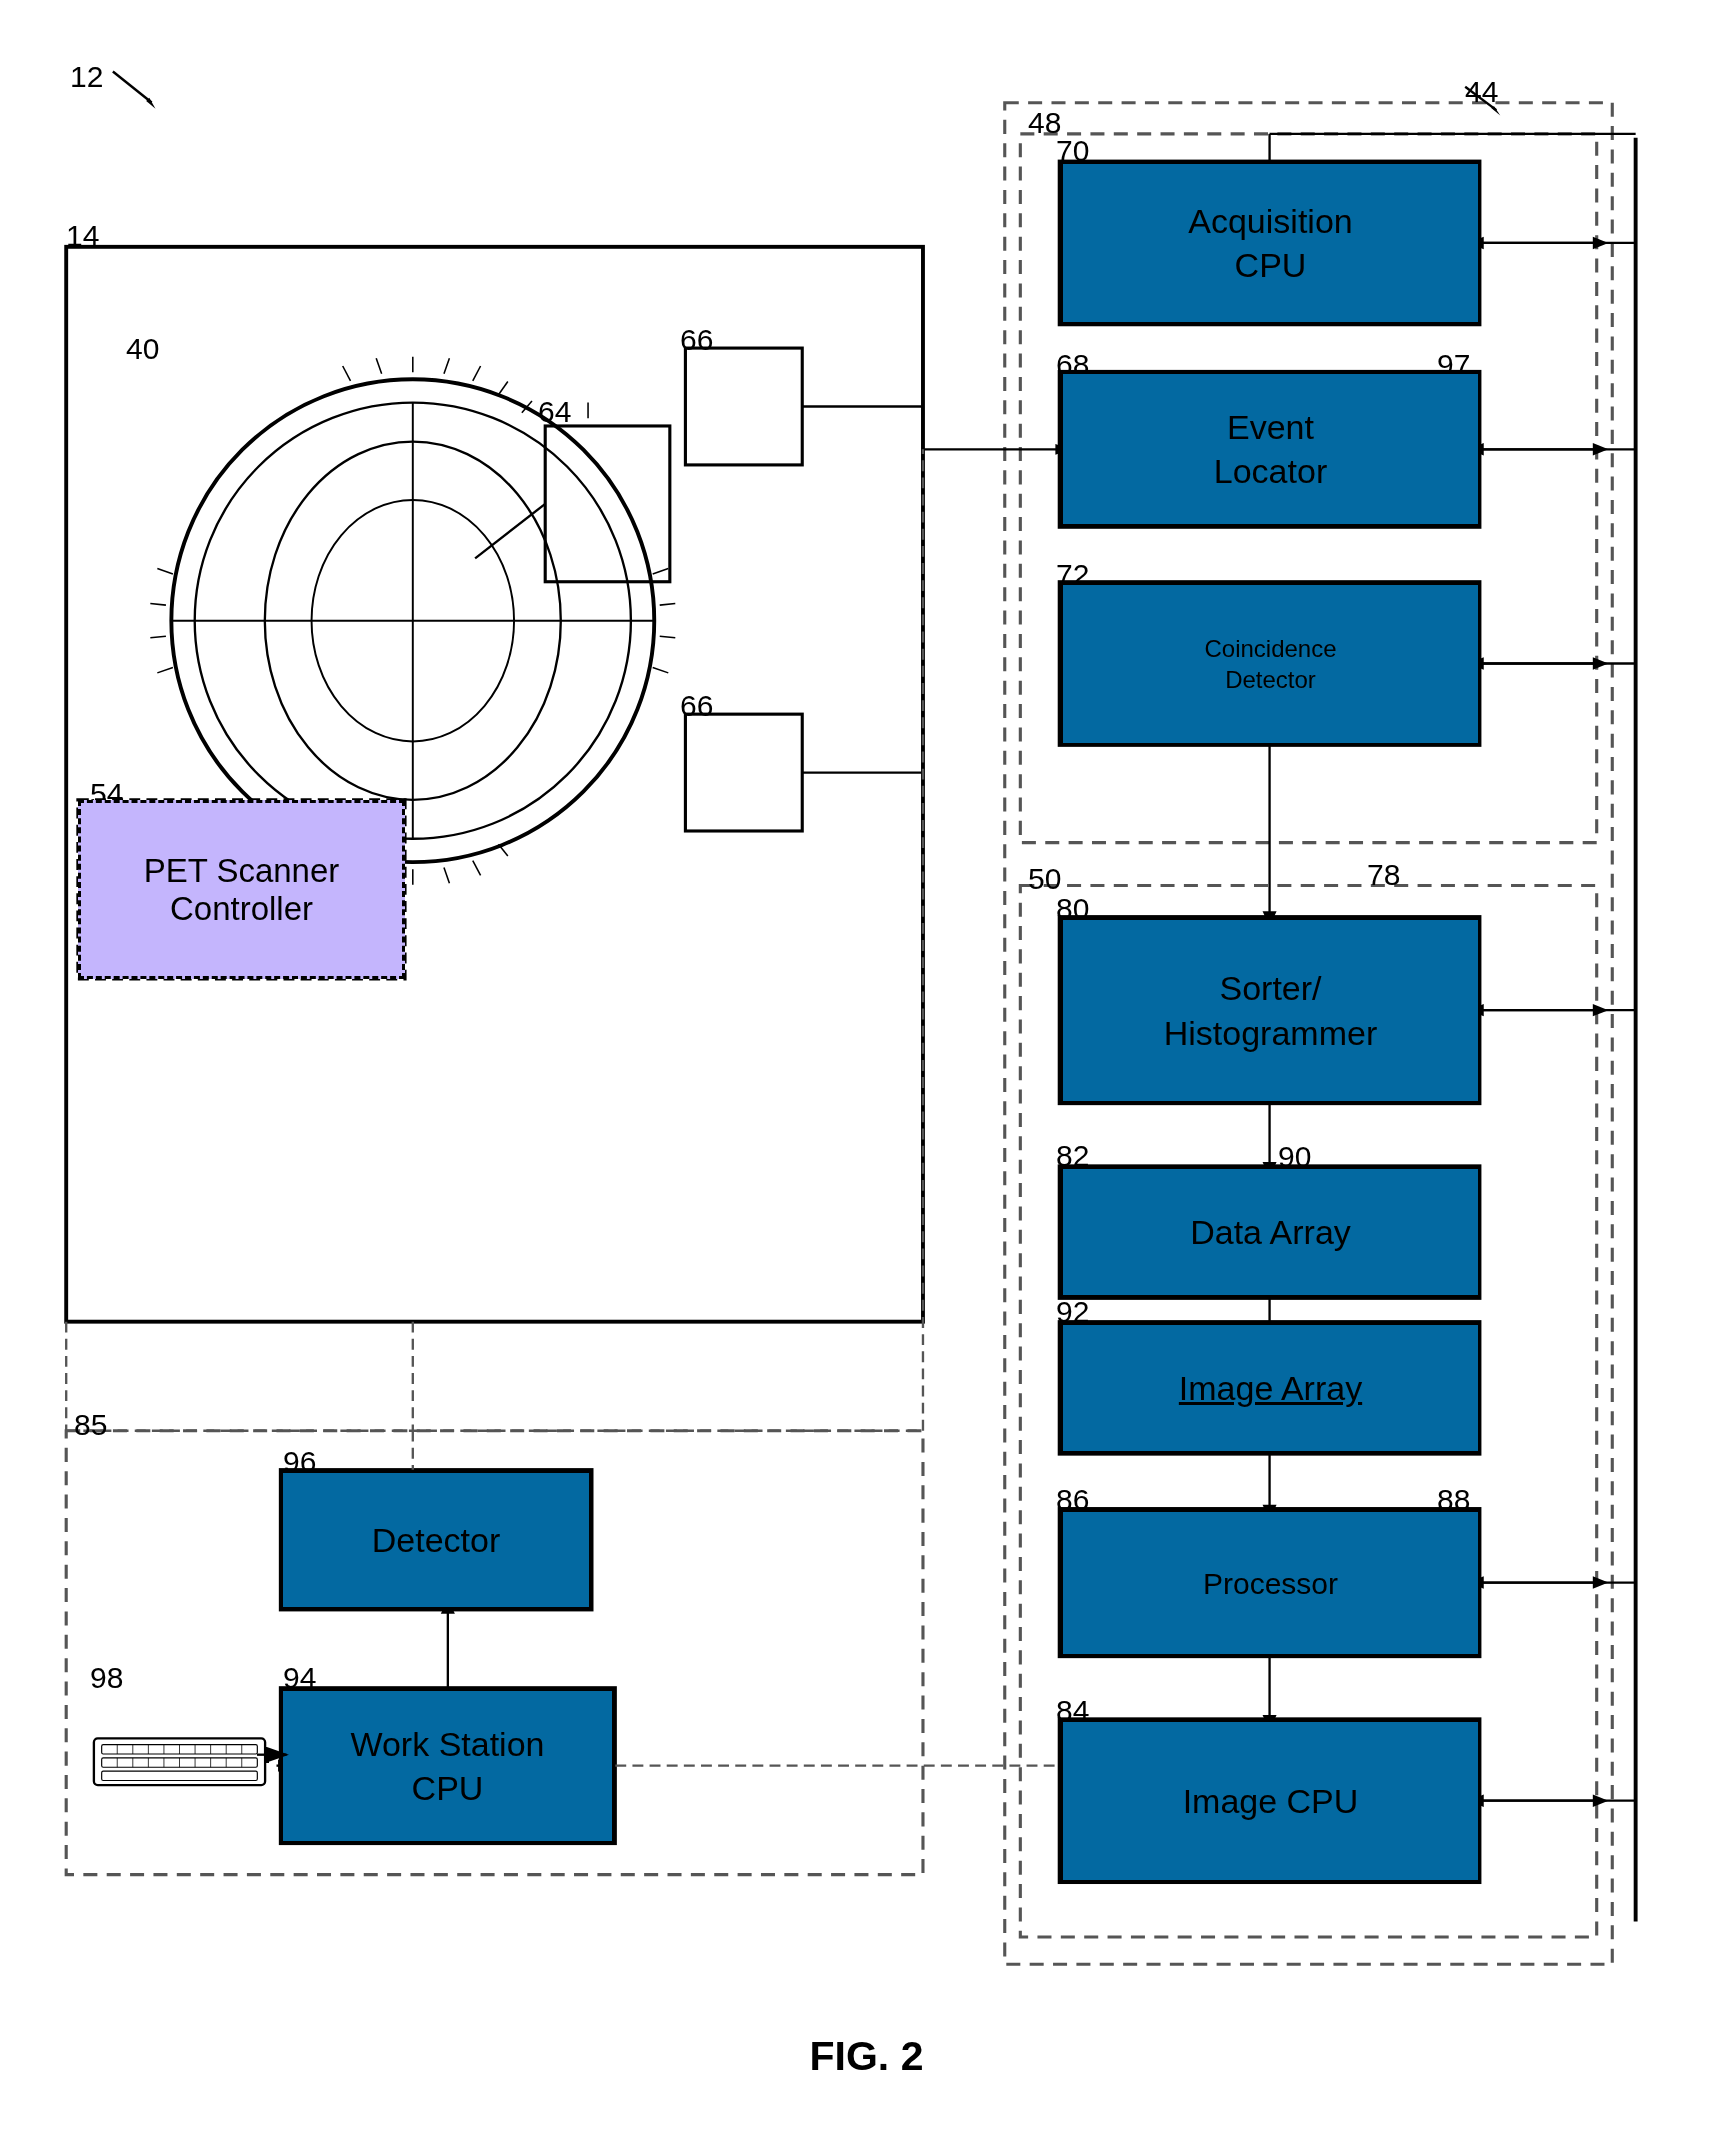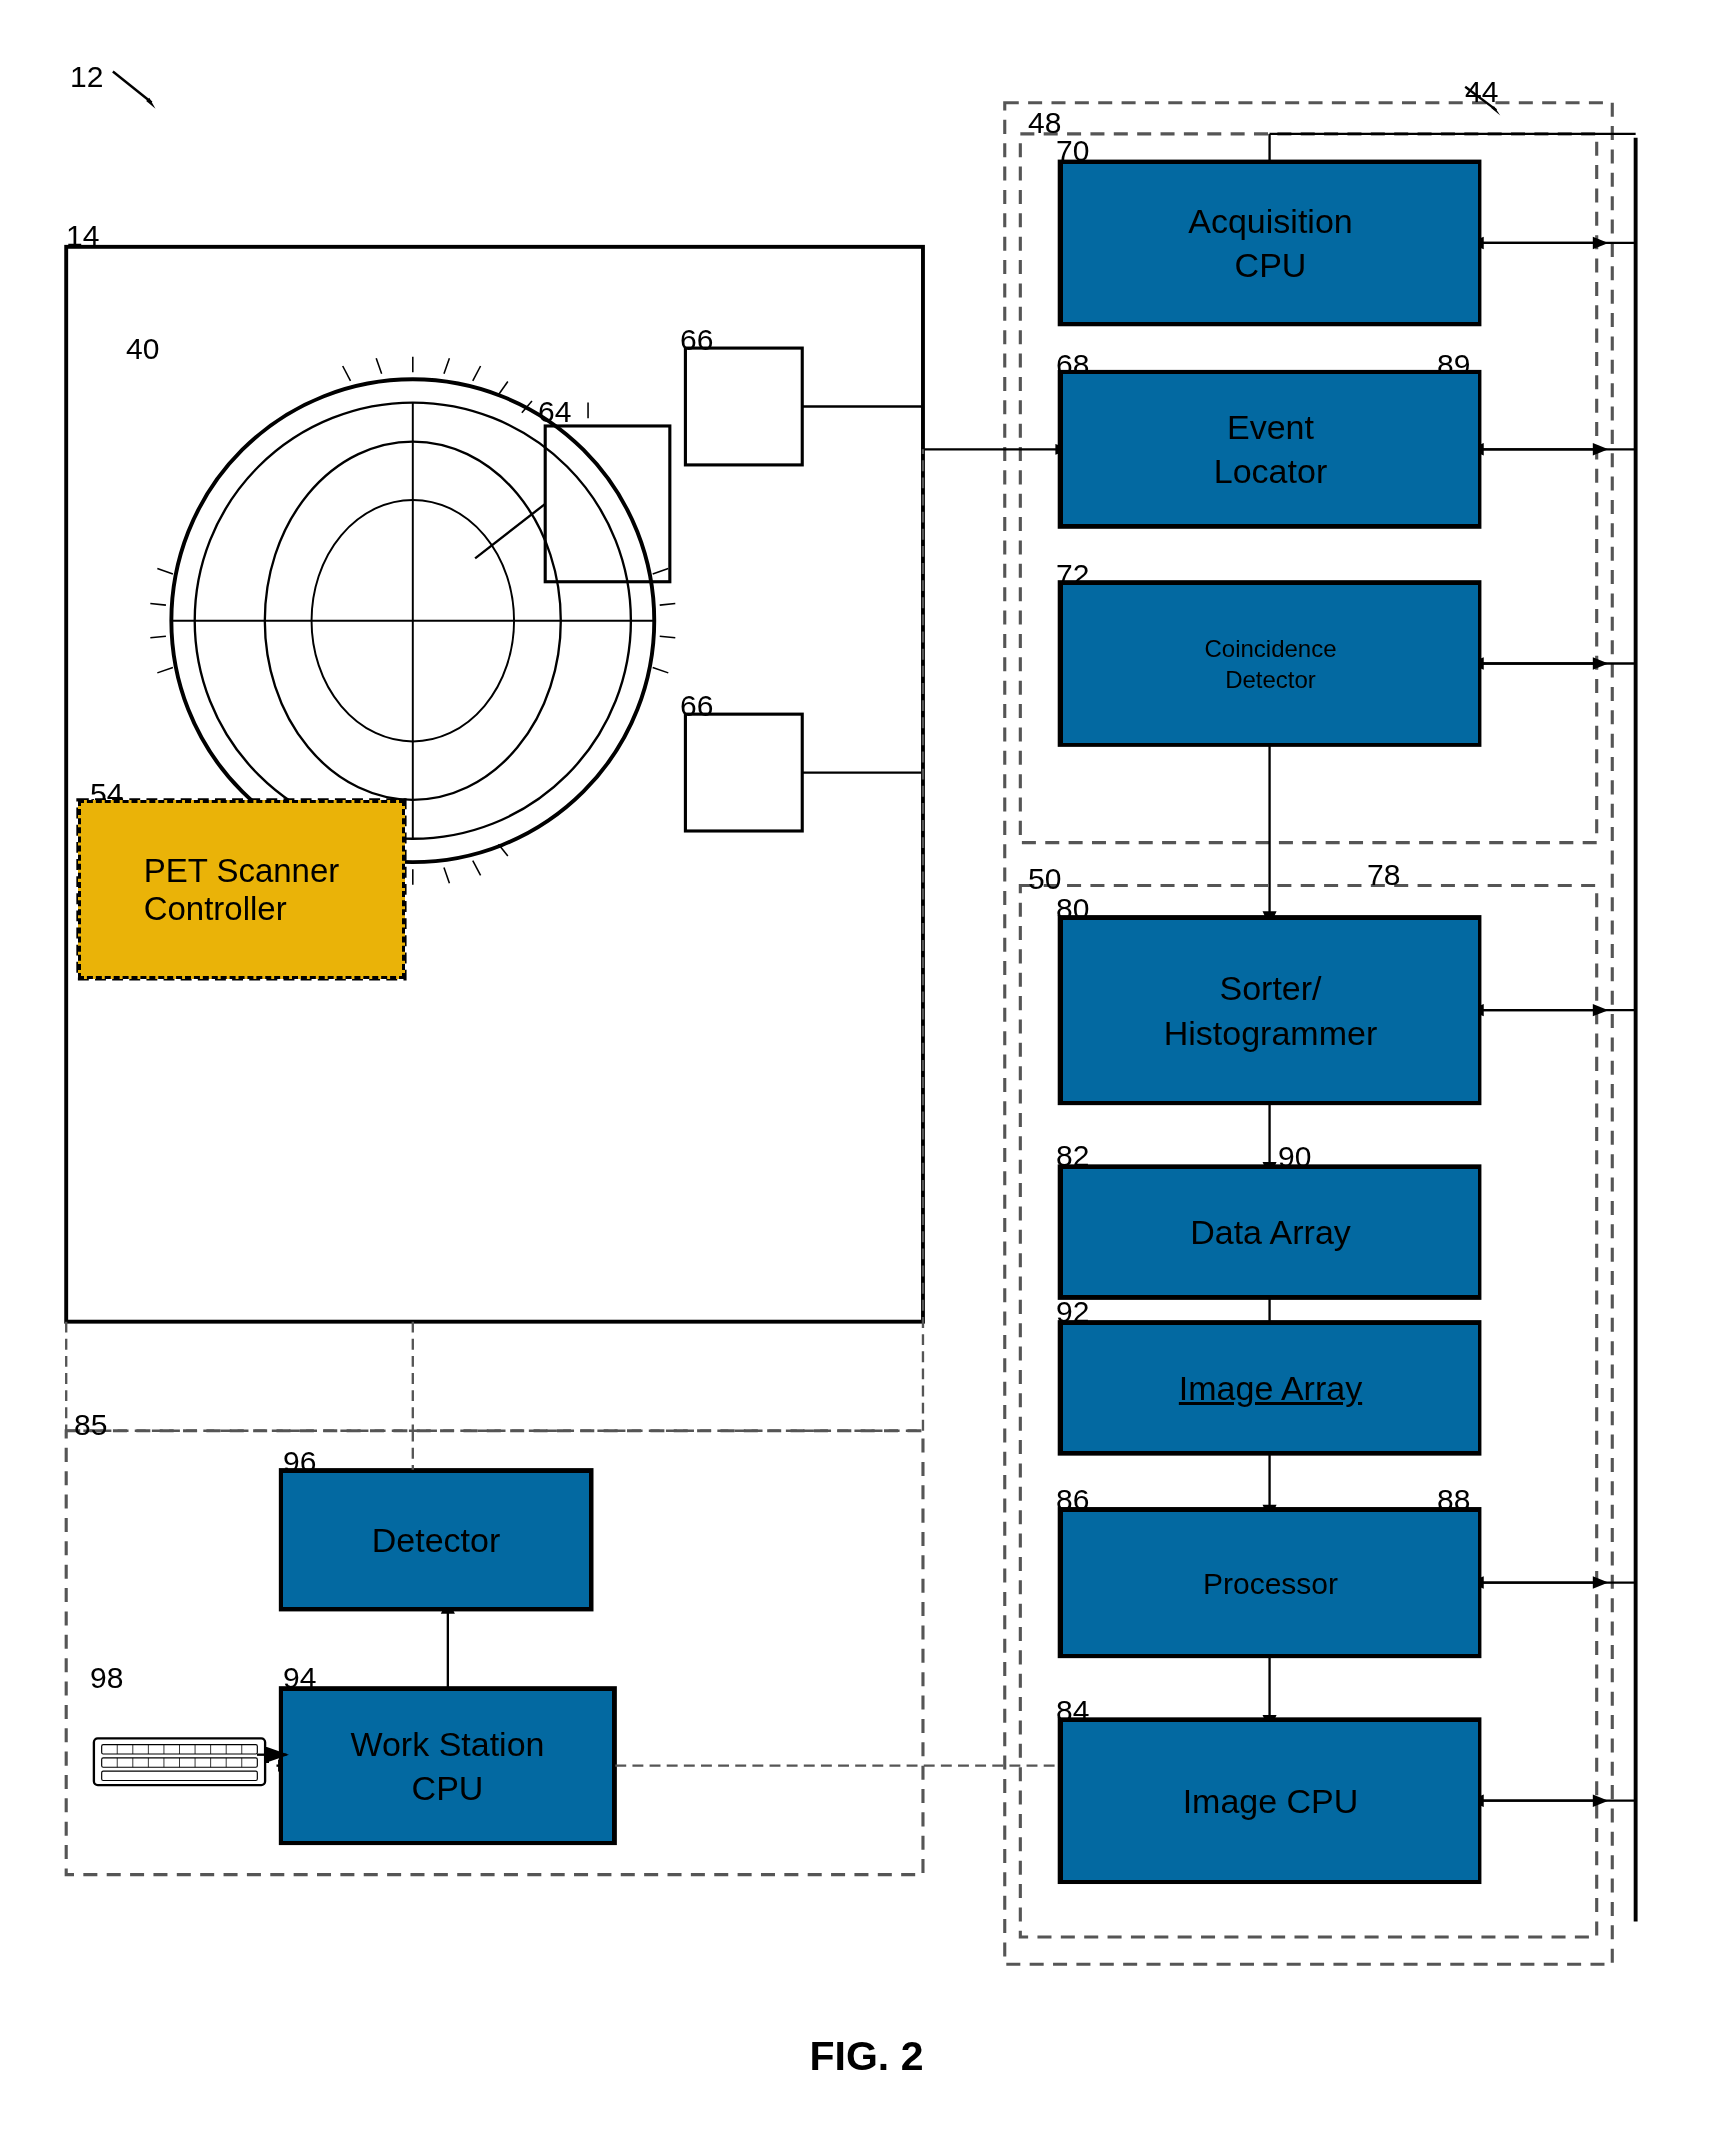--- a/index.html
+++ b/index.html
@@ -212,21 +212,21 @@
   <div class="ref-num" style="top:206px;left:66px;">14</div>
   <div class="ref-num" style="top:319px;left:126px;">40</div>
 
   <div class="ref-num" style="top:62px;left:1465px;">44</div>
   <div class="ref-num" style="top:93px;left:1028px;">48</div>
   <div class="ref-num" style="top:849px;left:1028px;">50</div>
   <div class="ref-num" style="top:1395px;left:74px;">85</div>
 
   <div class="ref-num" style="top:121px;left:1056px;">70</div>
   <div class="ref-num" style="top:335px;left:1056px;">68</div>
-  <div class="ref-num" style="top:335px;left:1437px;">89</div>
+  <div class="ref-num" style="top:335px;left:1437px;">97</div>
   <div class="ref-num" style="top:545px;left:1056px;">72</div>
   <div class="ref-num" style="top:845px;left:1367px;">78</div>
   <div class="ref-num" style="top:879px;left:1056px;">80</div>
   <div class="ref-num" style="top:1126px;left:1056px;">82</div>
   <div class="ref-num" style="top:1127px;left:1278px;">90</div>
   <div class="ref-num" style="top:1282px;left:1056px;">92</div>
   <div class="ref-num" style="top:1470px;left:1056px;">86</div>
   <div class="ref-num" style="top:1470px;left:1437px;">88</div>
   <div class="ref-num" style="top:1681px;left:1056px;">84</div>
 
@@ -255,21 +255,21 @@
   <div class="box" style="left:1060px;top:1309px;width:421px;height:132px;font-size:34px;text-decoration:underline;">Image Array</div>
 
   <div class="box" style="left:1060px;top:1496px;width:421px;height:148px;font-size:30px;">Processor</div>
 
   <div class="box" style="left:1060px;top:1706px;width:421px;height:164px;font-size:34px;">Image CPU</div>
 
   <div class="box" style="left:280px;top:1457px;width:312px;height:140px;font-size:34px;">Detector</div>
 
   <div class="box" style="left:280px;top:1675px;width:335px;height:156px;font-size:34px;">Work Station<br>CPU</div>
 
-  <div style="position:absolute;left:78px;top:787px;width:327px;height:179px;border:3.1px dashed #000;background:#eab308;display:flex;align-items:center;justify-content:center;text-align:left;font-size:33px;">PET Scanner<br>Controller</div>
+  <div style="position:absolute;left:78px;top:787px;width:327px;height:179px;border:3.1px dashed #000;background:#c4b5fd;display:flex;align-items:center;justify-content:center;text-align:center;font-size:33px;">PET Scanner<br>Controller</div>
 
   <div style="position:absolute;left:90px;top:1702px;width:179px;height:78px;">
     <svg width="179" height="78" viewBox="0 0 230 100">
 
       <rect x="5" y="30" width="220" height="60" rx="5" fill="none" stroke="#000" stroke-width="3"></rect>
 
       <rect x="15" y="38" width="200" height="12" rx="2" fill="none" stroke="#000" stroke-width="1.5"></rect>
       <rect x="15" y="55" width="200" height="12" rx="2" fill="none" stroke="#000" stroke-width="1.5"></rect>
       <rect x="15" y="72" width="200" height="12" rx="2" fill="none" stroke="#000" stroke-width="1.5"></rect>
 

